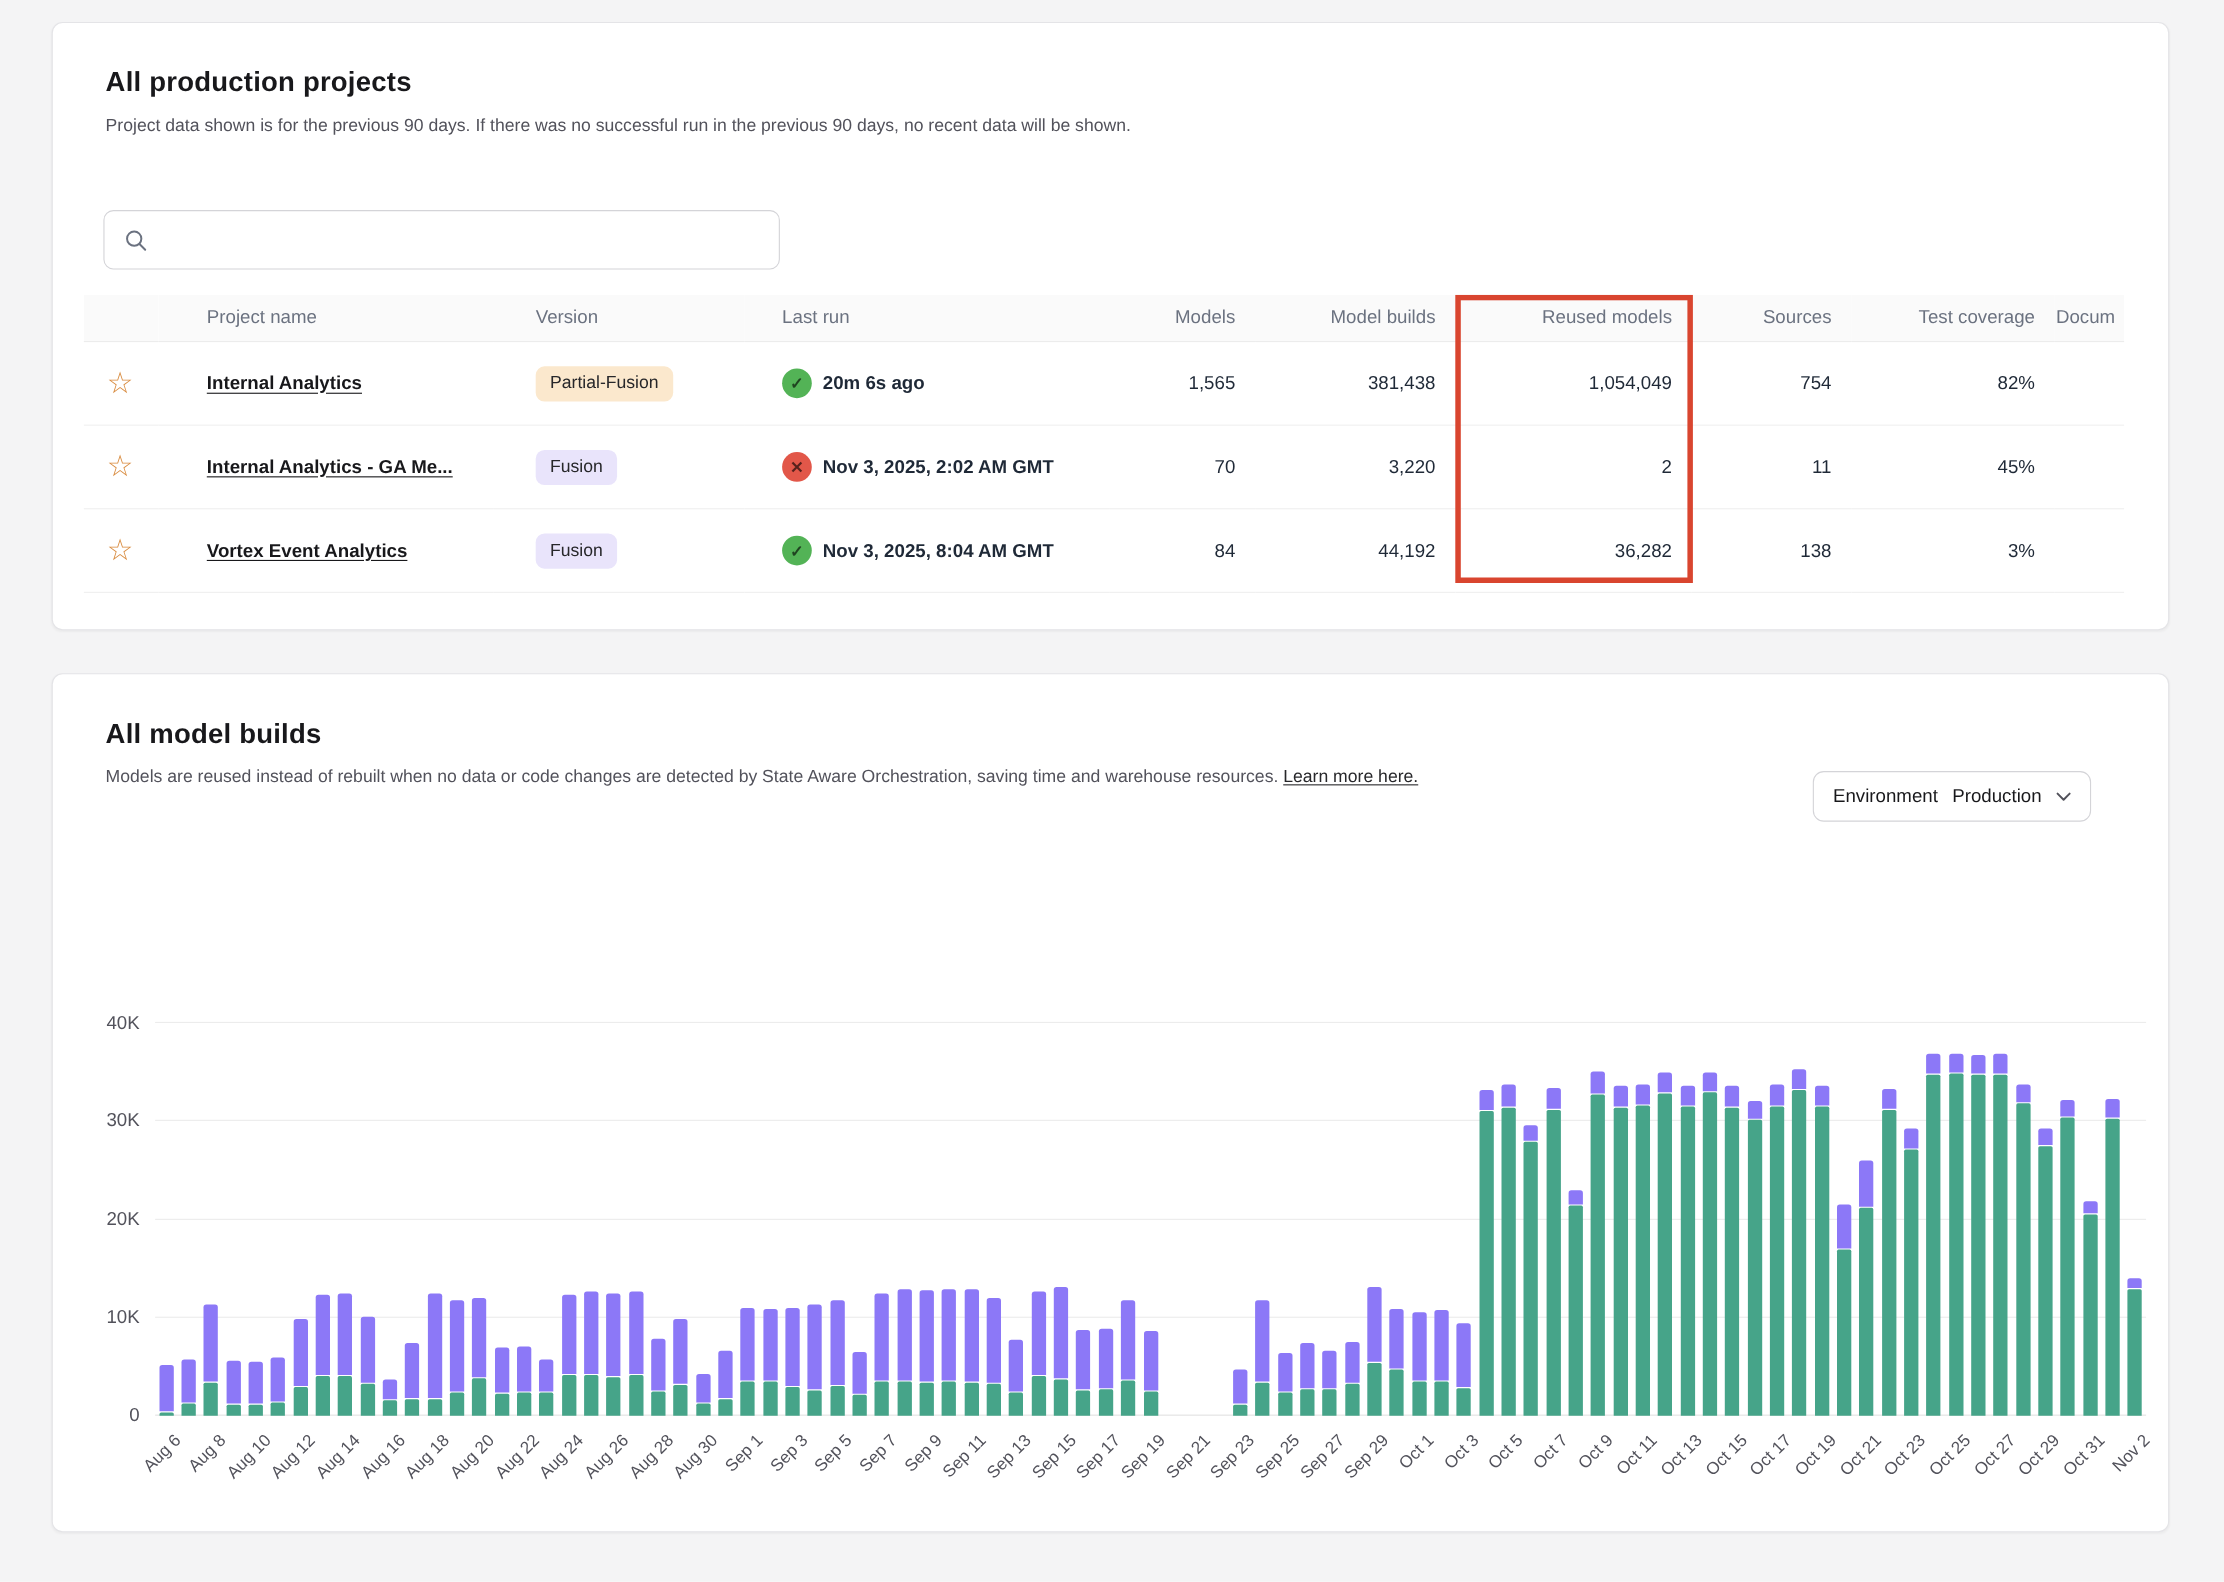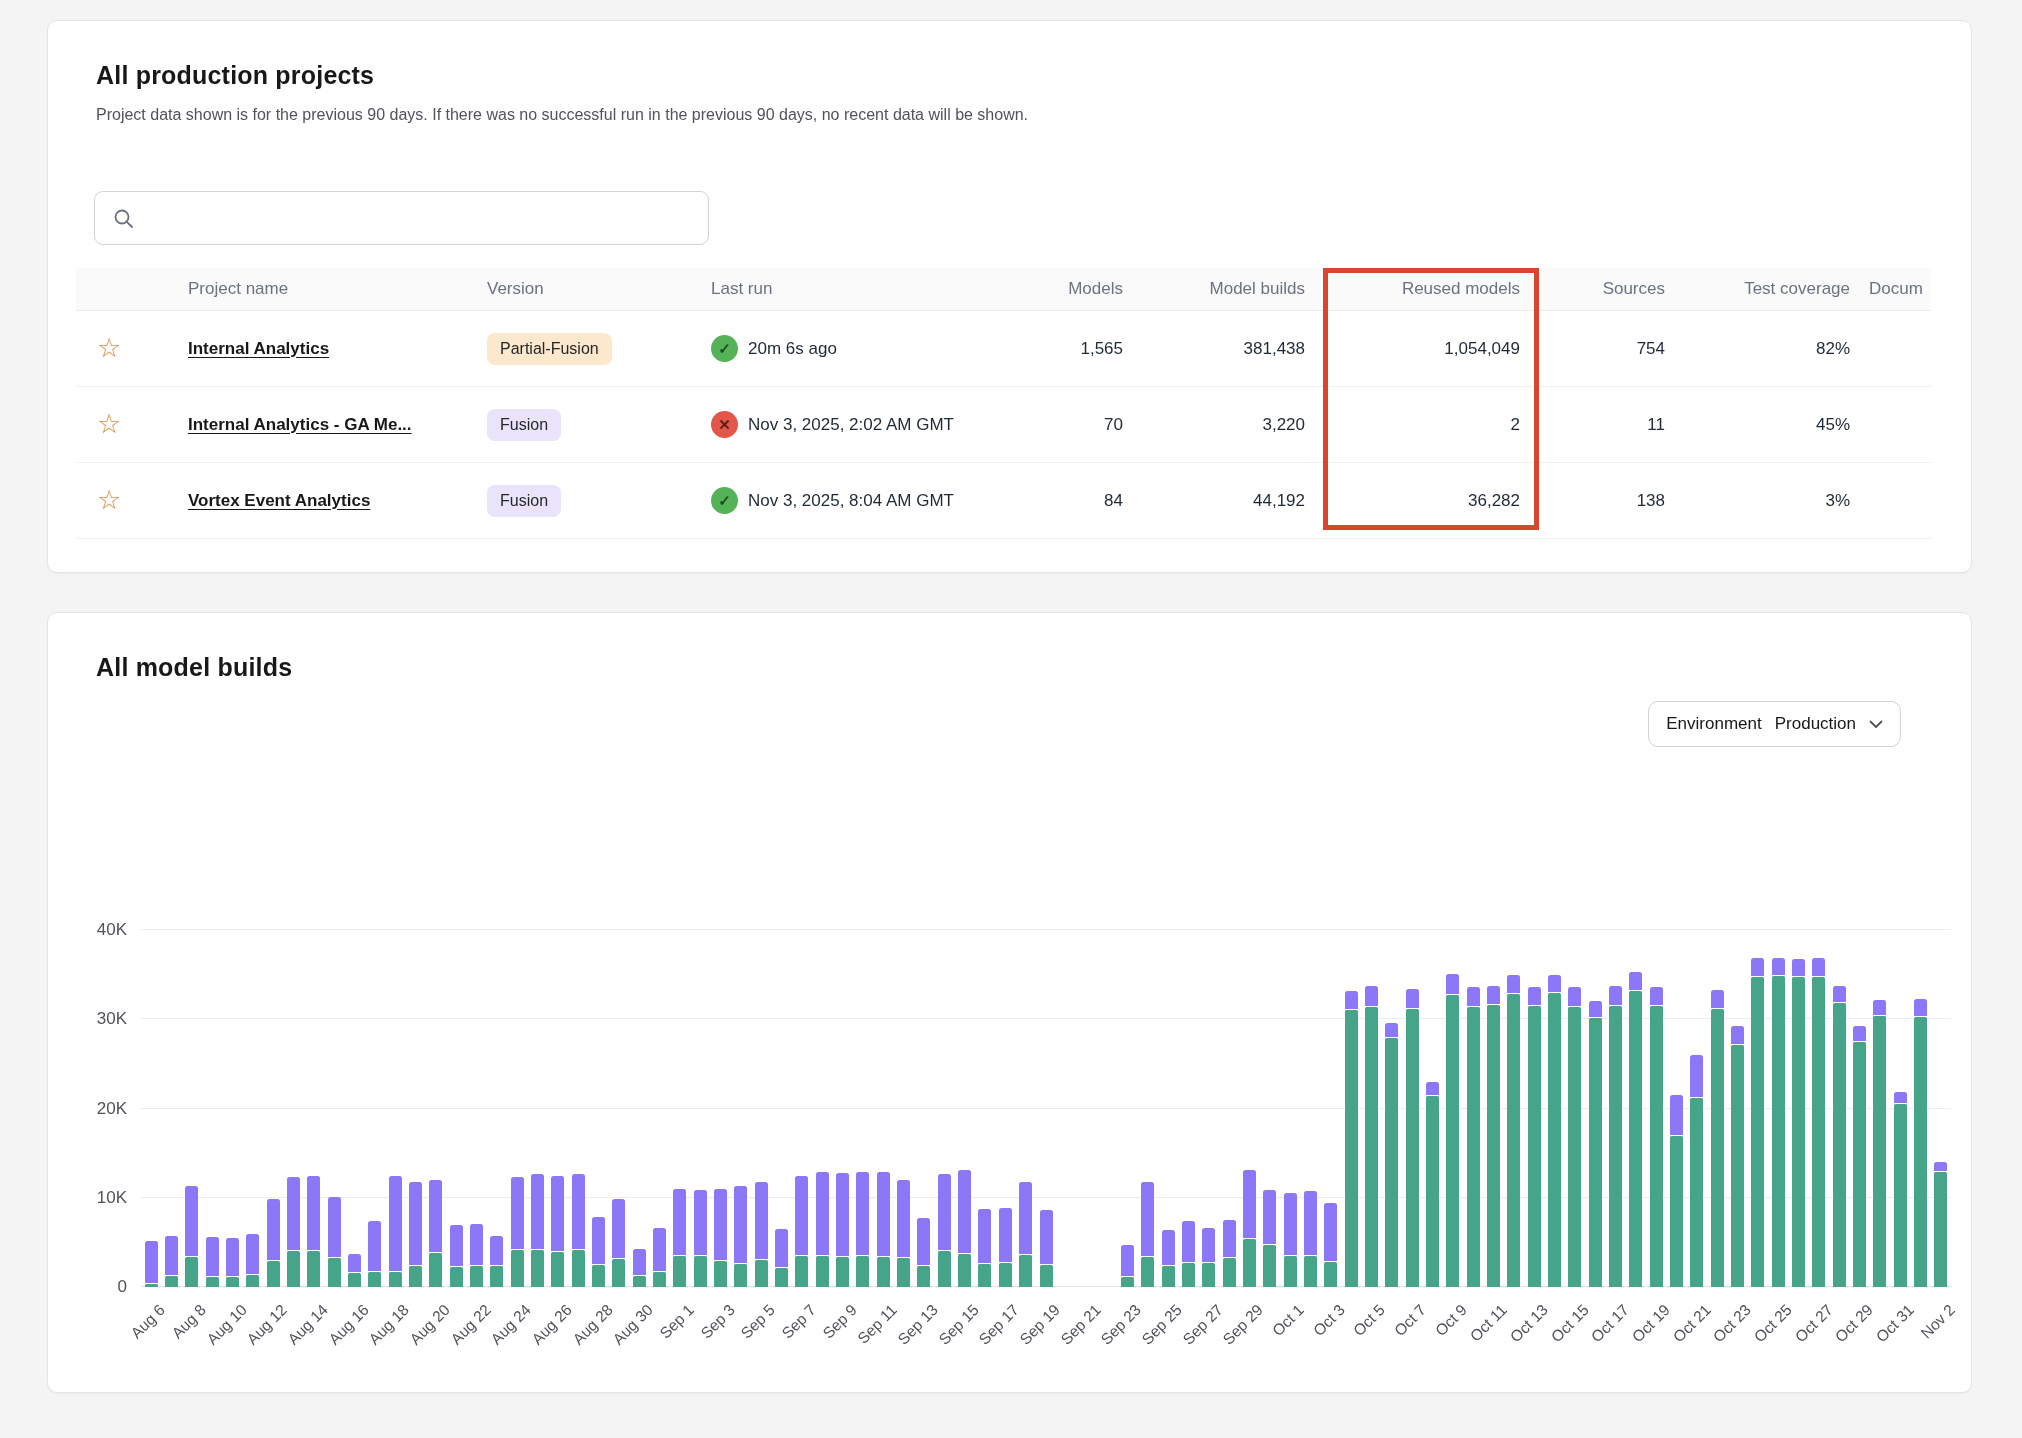--- a/index.html
+++ b/index.html
@@ -65,21 +65,21 @@
   .badge-peach { background:#fbe8cd; }
   .badge-lav   { background:#e9e4fb; }
   .lr { display:flex; align-items:center; gap:10px; }
   .status {
     width:27px; height:27px; border-radius:50%; flex:0 0 27px;
     display:inline-flex; align-items:center; justify-content:center;
     font-size:15px; font-weight:700; color:rgba(0,0,0,.62);
   }
   .status-success { background:#53b356; }
   .status-error   { background:#e25749; }
-  .lr-text { white-space:nowrap; overflow:hidden; max-width:263px; display:inline-block; }
+  .lr-text { white-space:nowrap; overflow:hidden; max-width:263px; display:inline-block;font-weight:bold; }
   .redbox {
     position:absolute; left:1247px; top:0px; width:216px; height:262px;
     border:5px solid #d9452f; box-sizing:border-box; pointer-events:none;
   }
 
   
   .env {
     position:absolute; right:70px; top:88px; height:46px;
     border:1px solid #d4d4d8; border-radius:10px; background:#fff;
     display:flex; align-items:center; gap:13px; padding:0 17px;
@@ -204,20 +204,24 @@
             <td></td>
           </tr>
         </tbody>
     </table>
     <div class="redbox"></div>
   </div>
 </div>
 
 <div class="card card2">
   <h2 class="card-title">All model builds</h2>
+  <p class="card-sub">
+    <span>Models are reused instead of rebuilt when no data or code changes are detected by State Aware Orchestration, saving time and warehouse resources.</span>
+    <a>Learn more here.</a>
+  </p>
 
   <div class="env">
     <span>Environment</span>
     <span>Production</span>
     <svg width="14" height="9" viewBox="0 0 14 9">
       <polyline points="1.5,1.5 7,7 12.5,1.5" fill="none" stroke="#52525b" stroke-width="1.8" stroke-linecap="round" stroke-linejoin="round"></polyline>
     </svg>
   </div>
 
 

